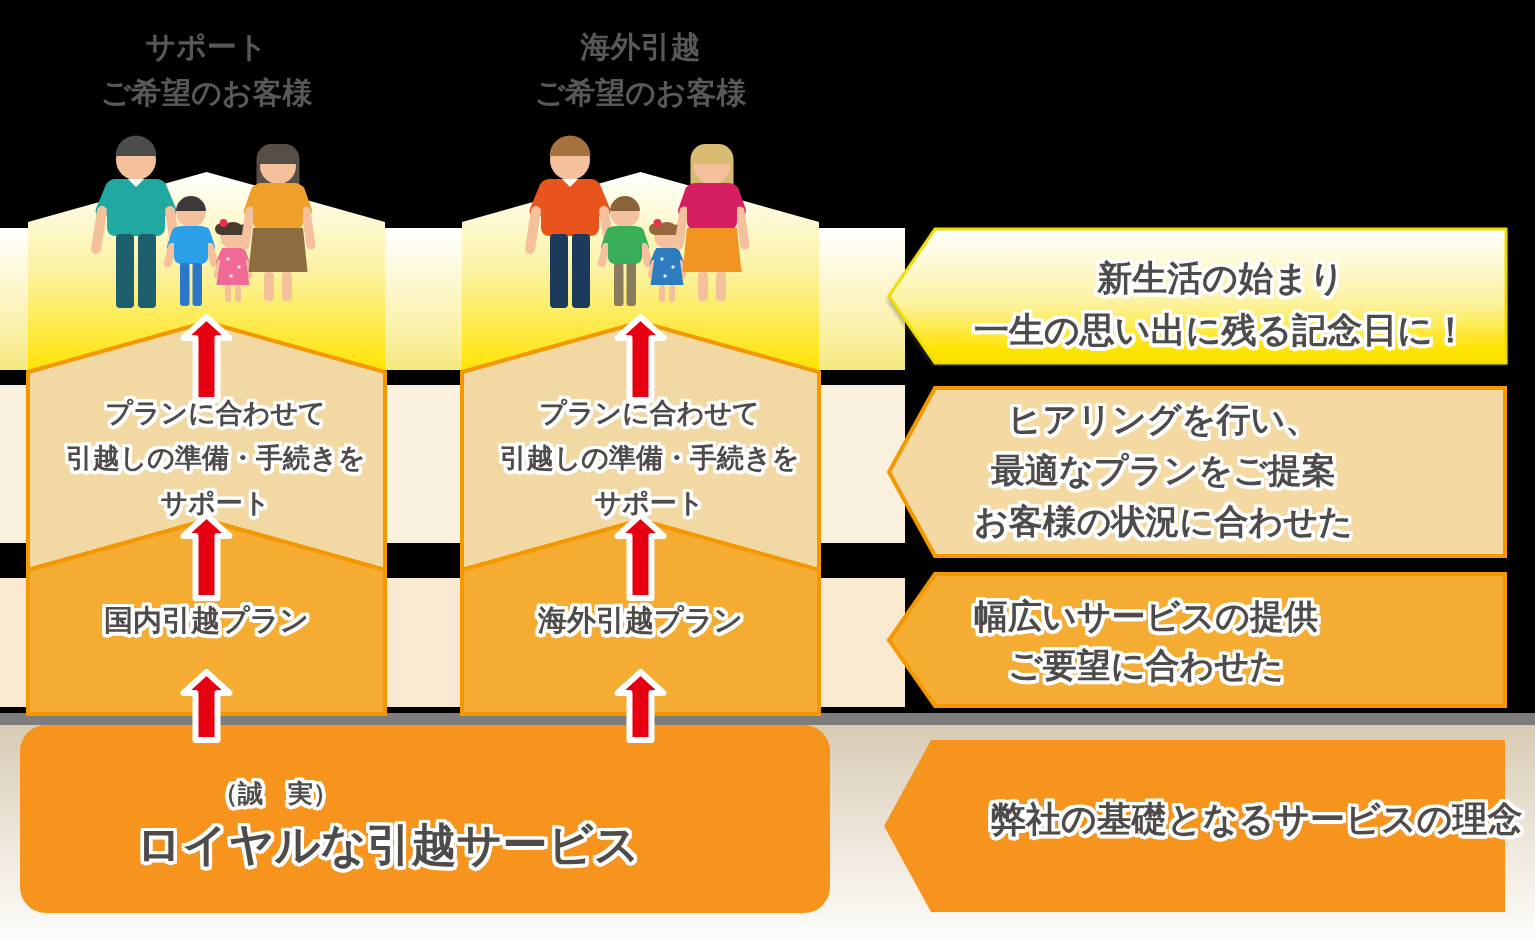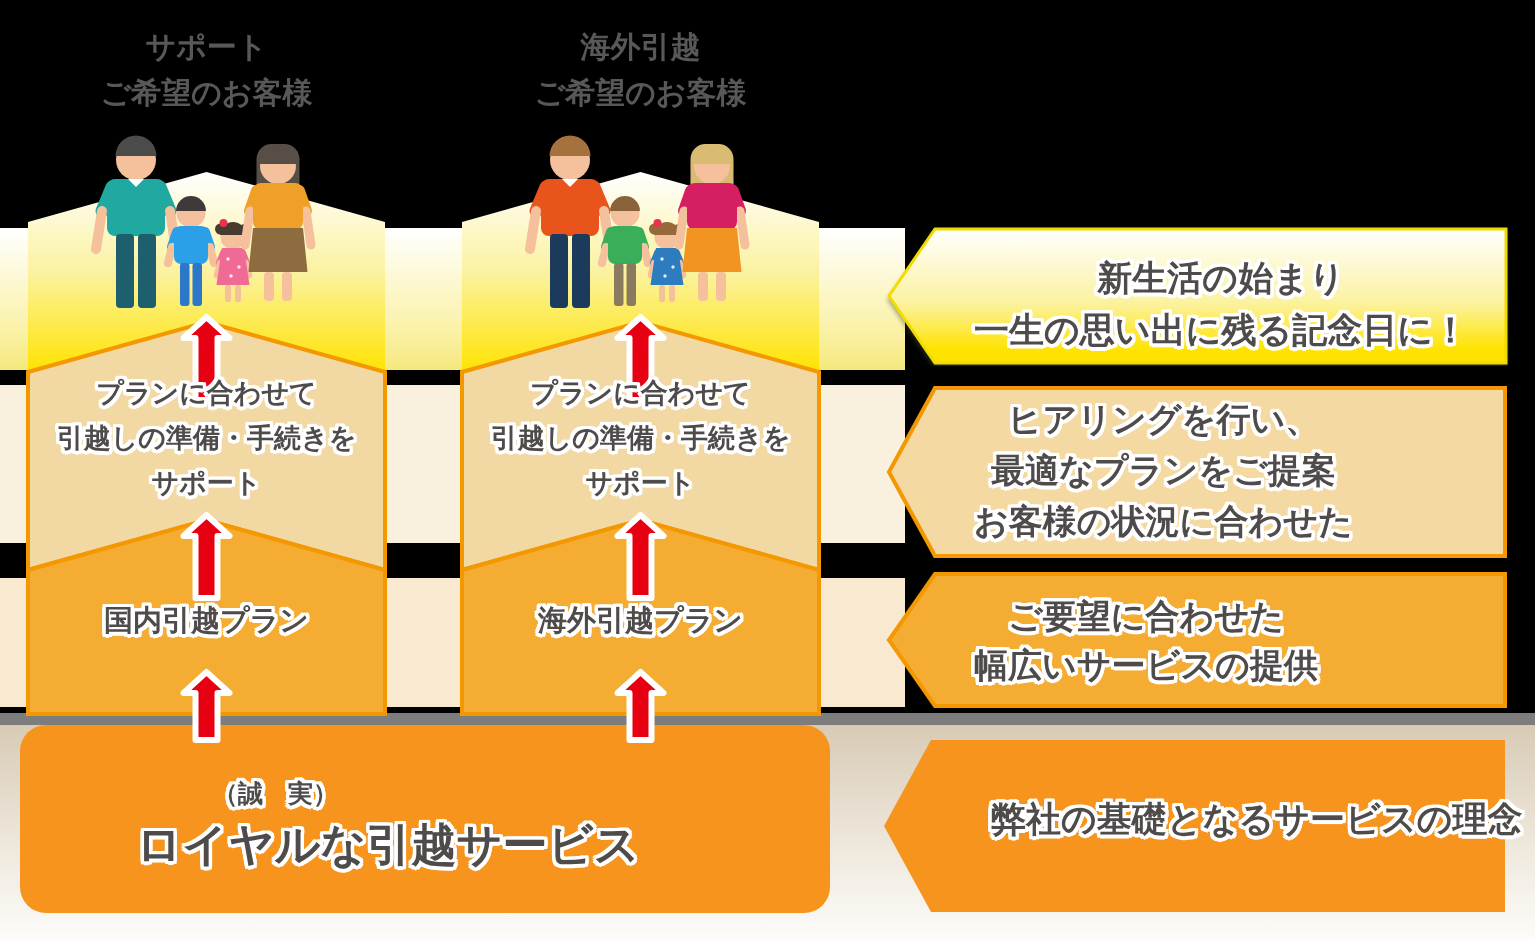--- a/index.html
+++ b/index.html
@@ -27,21 +27,21 @@
   
   .txt{color:var(--c-text-dark);font-weight:bold;white-space:nowrap;}
   .center{text-align:center;}
   .ol{text-shadow:
     -3px -3px 0 #fff, 0 -3.5px 0 #fff, 3px -3px 0 #fff, 3.5px 0 0 #fff,
     3px 3px 0 #fff, 0 3.5px 0 #fff, -3px 3px 0 #fff, -3.5px 0 0 #fff,
     -1.8px -3.2px 0 #fff, 1.8px -3.2px 0 #fff, -1.8px 3.2px 0 #fff, 1.8px 3.2px 0 #fff,
     -3.2px -1.8px 0 #fff, 3.2px -1.8px 0 #fff, -3.2px 1.8px 0 #fff, 3.2px 1.8px 0 #fff;}
   .hdr{width:361px;top:24px;color:var(--c-header-text);font-weight:bold;
     font-size:30px;line-height:46px;}
-  .seg2txt{width:361px;top:371px;font-size:27px;line-height:45px;}
+  .seg2txt{width:361px;top:391px;font-size:27px;line-height:45px;margin-left:9px;}
   .seg3txt{width:361px;top:601px;font-size:29px;}
   .callout-txt{left:974px;text-align:center;}
   .c1txt{top:252px;font-size:35px;line-height:52px;}
   .c2txt{top:394px;font-size:34px;line-height:51px;}
   .c3txt{top:592px;font-size:34px;line-height:49px;}
   .c4txt{top:796px;font-size:35px;margin-left:17px;}
   .csvg{left:884px;width:625px;}
   .found-sub{left:213px;top:777px;font-size:25px;text-align:right;}
   .found-title{left:20px;width:736px;top:815px;font-size:45px;}
   .cshape{stroke-linejoin:miter;}
@@ -88,22 +88,22 @@
 <div class="abs txt ol callout-txt c1txt">
   <div>新生活の始まり</div>
   <div>一生の思い出に残る記念日に！</div>
 </div>
 <div class="abs txt ol callout-txt c2txt">
   <div>ヒアリングを行い、</div>
   <div>最適なプランをご提案</div>
   <div>お客様の状況に合わせた</div>
 </div>
 <div class="abs txt ol callout-txt c3txt">
+  <div>幅広いサービスの提供</div>
   <div>ご要望に合わせた</div>
-  <div>幅広いサービスの提供</div>
 </div>
 <div class="abs txt ol callout-txt c4txt">
   <div>弊社の基礎となるサービスの理念</div>
 </div>
 
 <div class="abs foundation"></div>
 <div class="abs txt ol found-sub">（誠　実）</div>
 <div class="abs txt ol center found-title">ロイヤルな引越サービス</div>
 
 <svg class="abs colsvg col1" viewBox="0 0 361 580">

